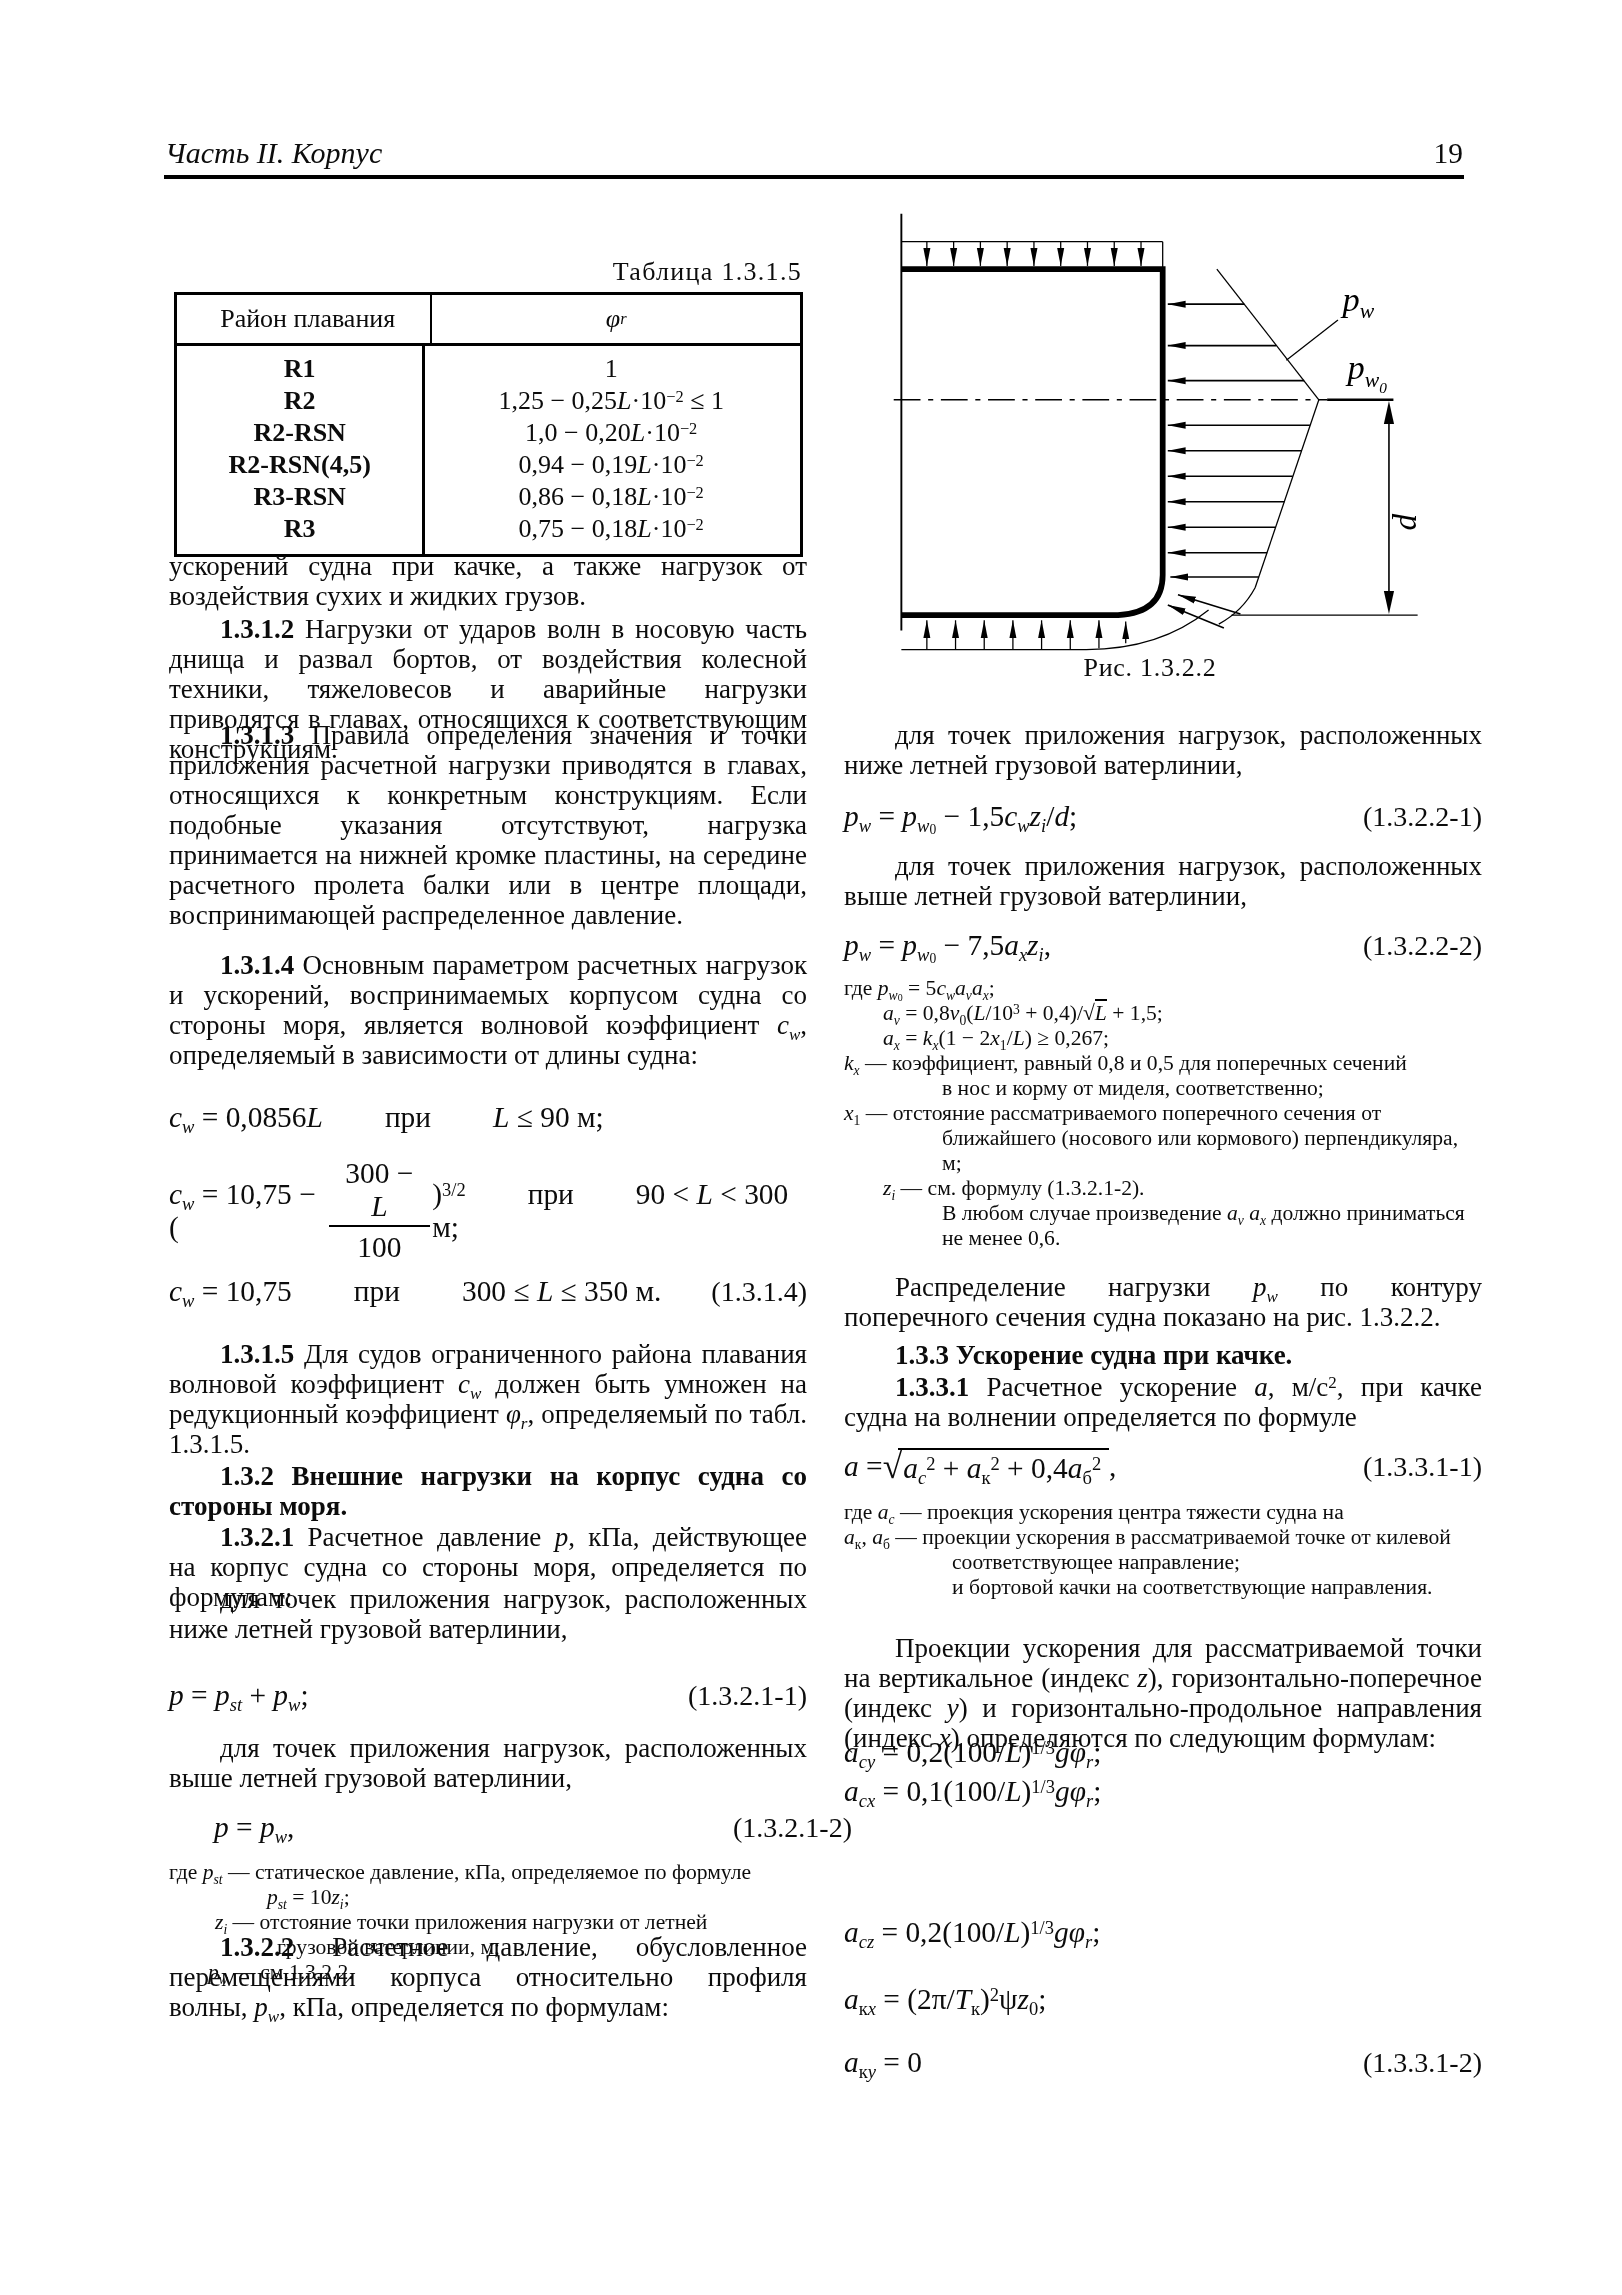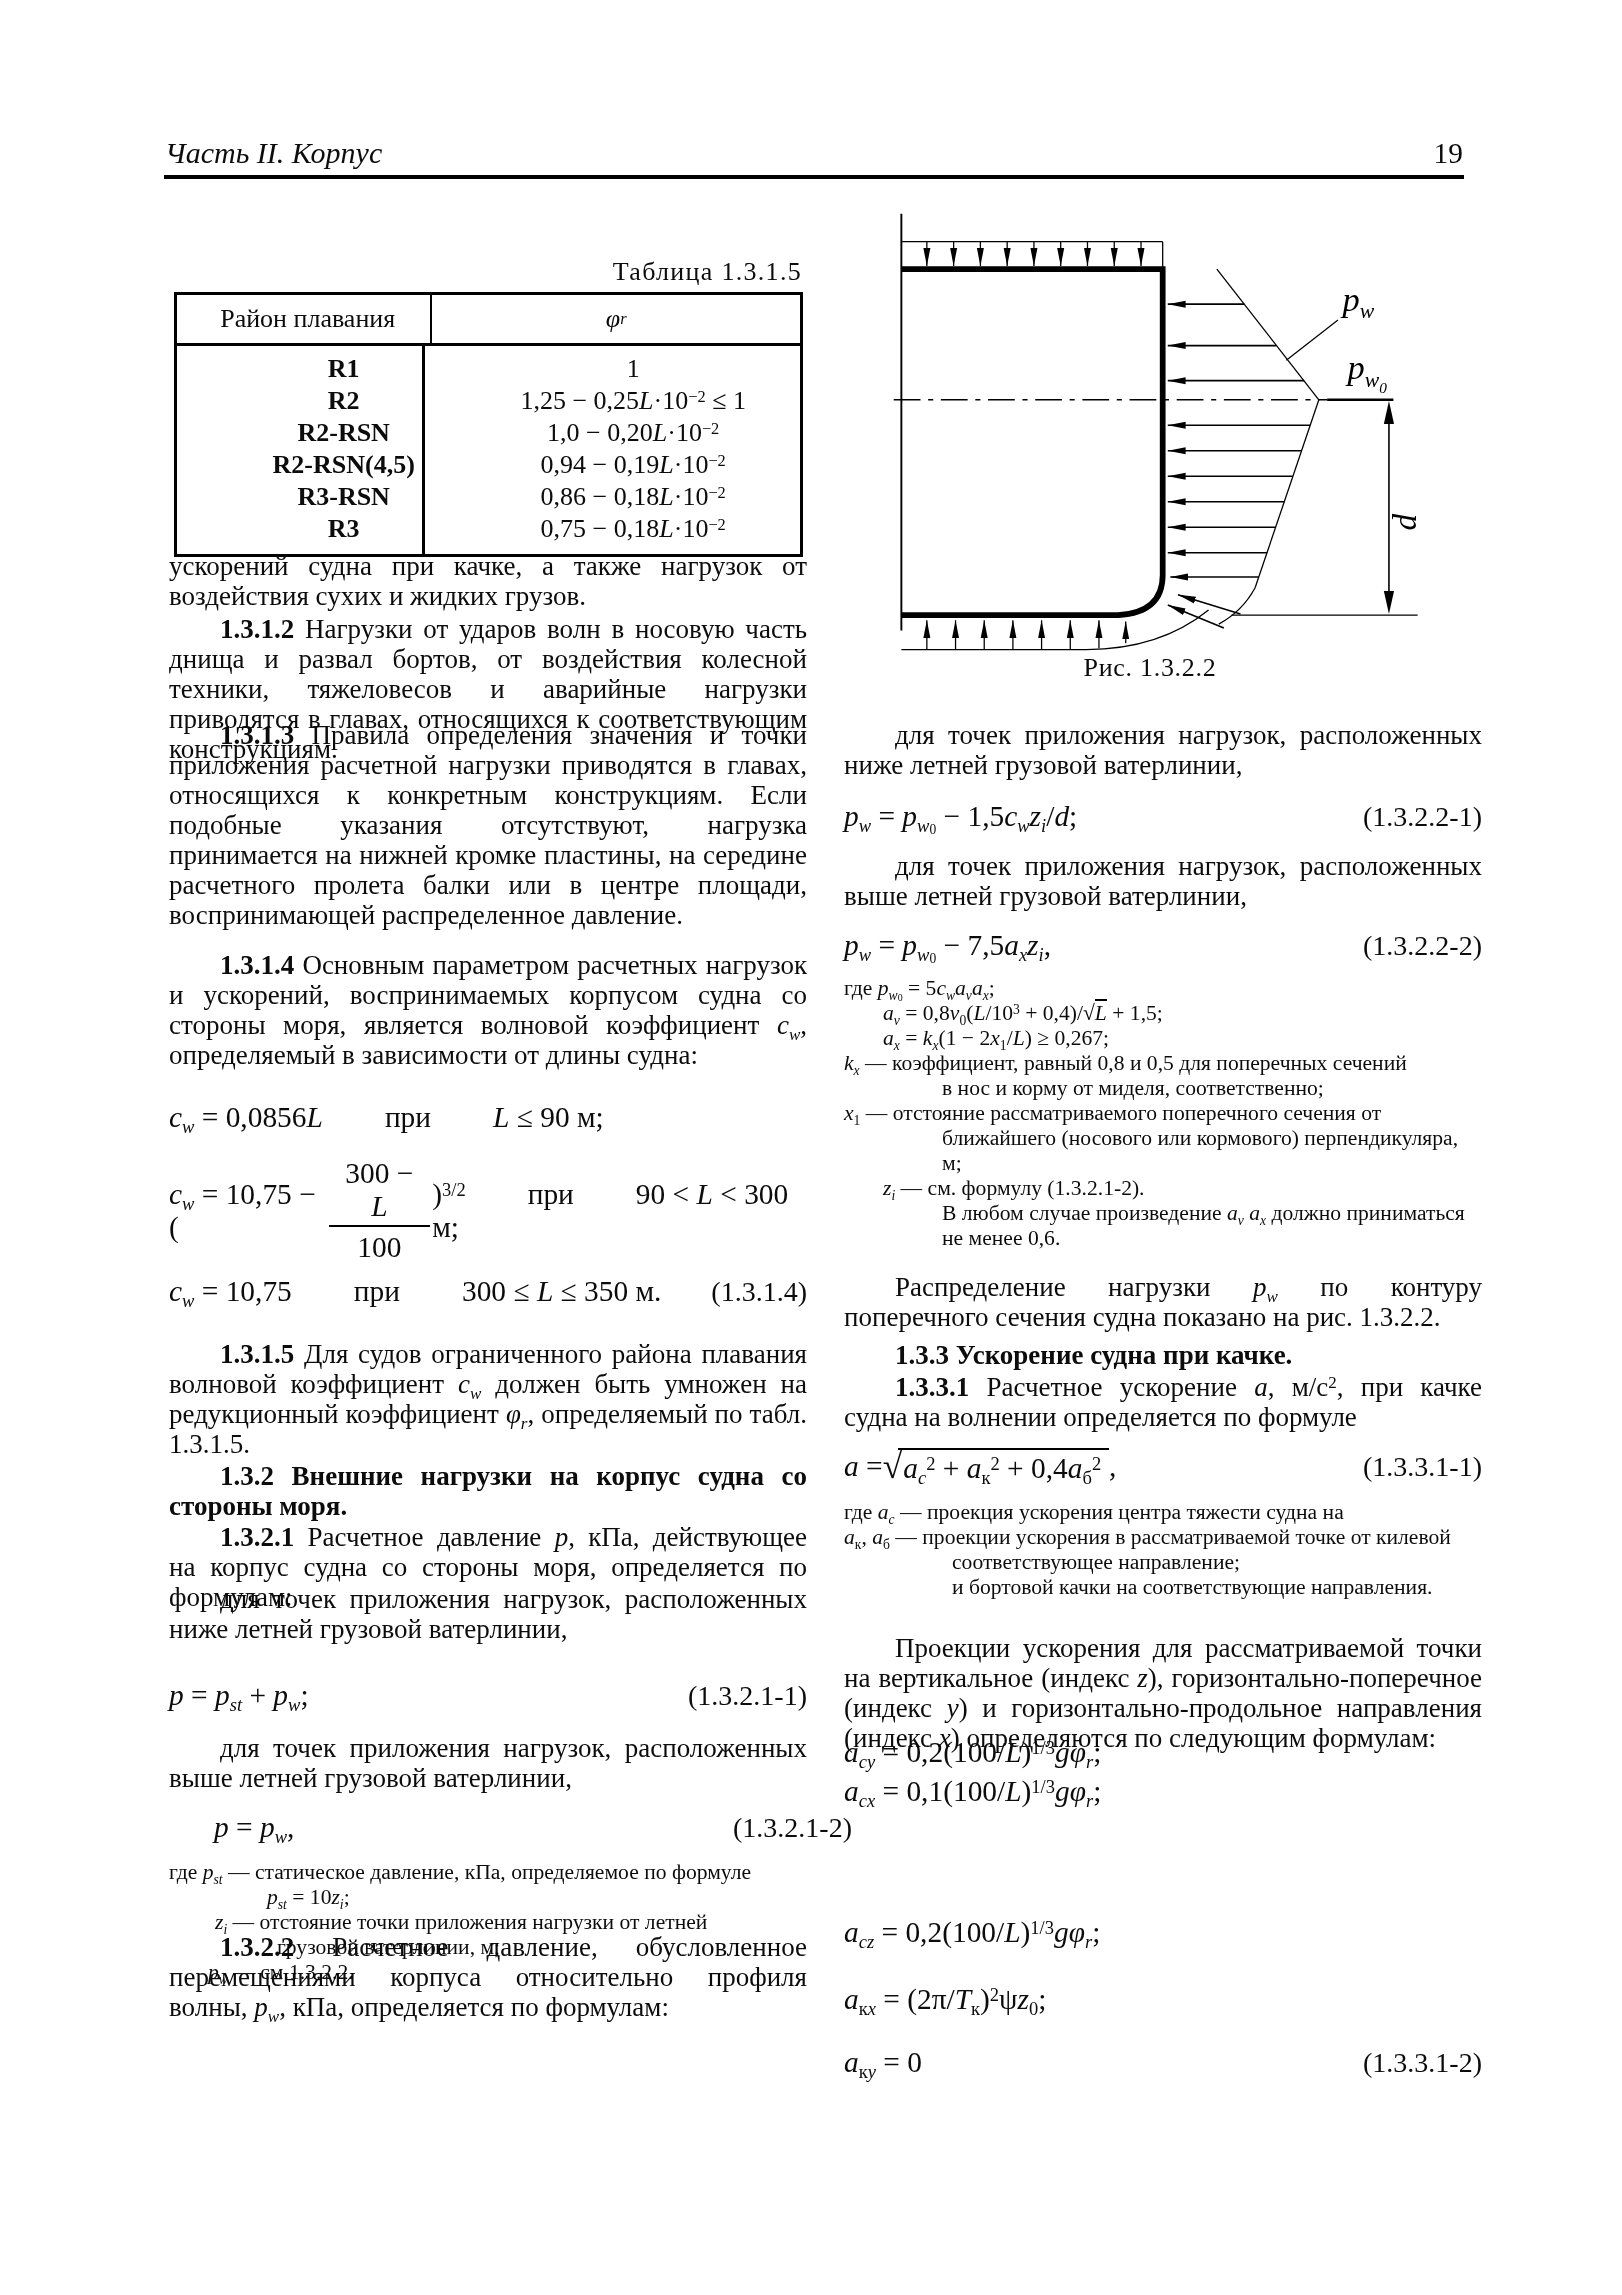--- a/index.html
+++ b/index.html
@@ -70,21 +70,21 @@
     <div class="blk" id="tbl-title" style="top:257px;width:633px;">Таблица 1.3.1.5</div>
 
     <div class="blk" id="tbl" style="top:292px;left:5.2px;width:623px;">
       <div class="hd">
         <div class="c1">Район плавания</div>
         <div class="c2">
             <span class="t-i">φ</span>
             <span class="t-sub">r</span>
           </div>
       </div>
-      <div class="rows" style="position:relative;padding-left:44px;">
+      <div class="rows" style="position:relative;">
         <div class="colrule"></div>
         <div class="r">
             <div class="c1">R1</div>
             <div class="c2"><span class="t-n">1</span></div>
           </div>
         <div class="r">
             <div class="c1">R2</div>
             <div class="c2"><span class="t-n">1,25 − 0,25</span><span class="t-i">L</span><span class="t-n">·10</span><span class="t-sup">−2</span><span class="t-n"> ≤ 1</span></div>
           </div>
         <div class="r">

